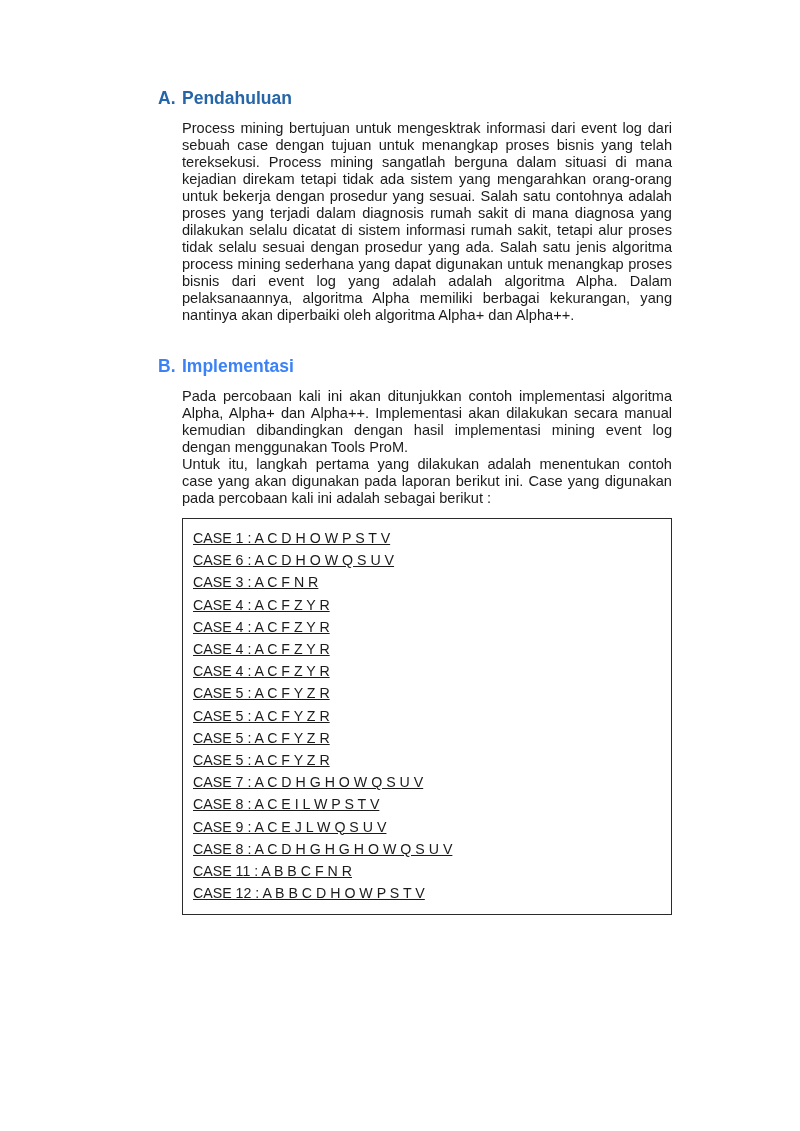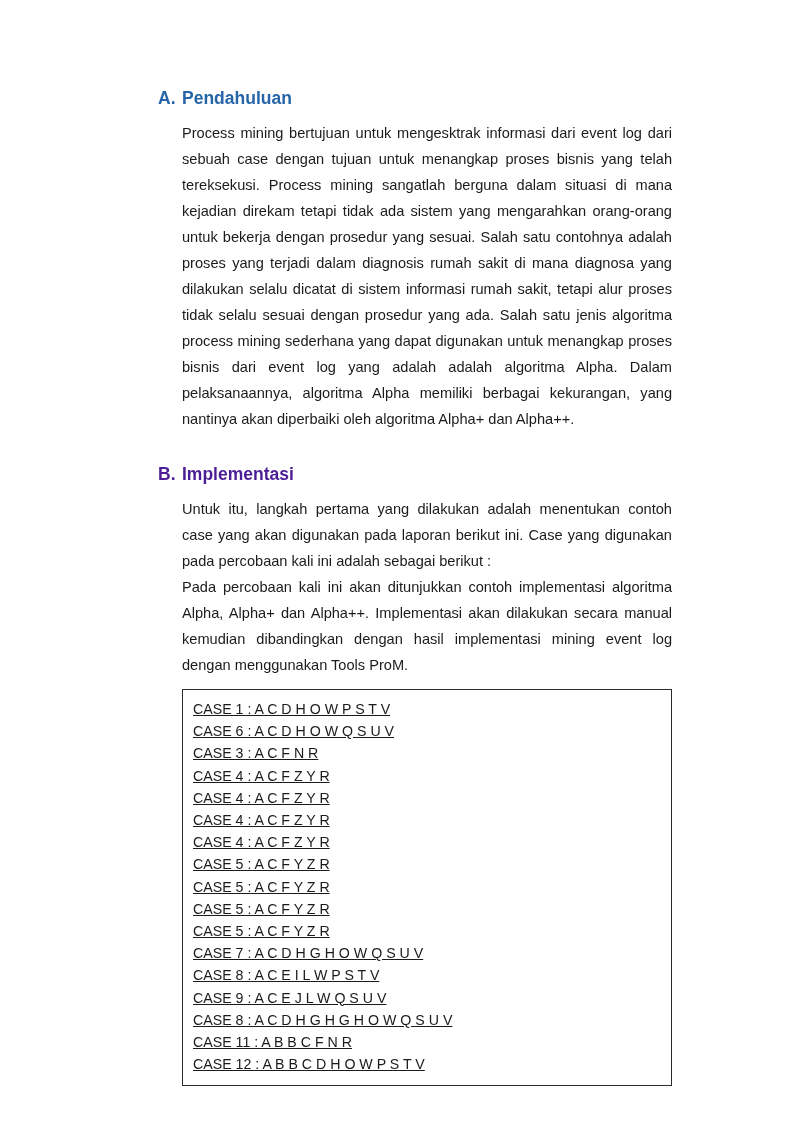--- a/index.html
+++ b/index.html
@@ -27,21 +27,21 @@
   }
   h1.doc-heading .hnum {
     display: inline-block;
     width: 24px;
   }
   .doc-heading-b {
     margin-top: 32px !important;
   }
   p.body-para {
     font-size: 14.6px;
-    line-height: 26px;
+    line-height: 17px;
     text-align: justify;
     margin: 0;
   }
   .case-box {
     box-sizing: border-box;
     width: 100%;
     border: 1px solid #2b2b2b;
     margin-top: 11px;
     padding: 8px 10px 10px 10px;
     text-decoration: underline;
@@ -61,25 +61,25 @@
 <div class="page">
 
   <section>
     <h1 class="doc-heading" style="color: rgb(37, 101, 168);">
       <span class="hnum">A.</span><span>Pendahuluan</span>
     </h1>
     <p class="body-para">Process mining bertujuan untuk mengesktrak informasi dari event log dari sebuah case dengan tujuan untuk menangkap proses bisnis yang telah tereksekusi. Process mining sangatlah berguna dalam situasi di mana kejadian direkam tetapi tidak ada sistem yang mengarahkan orang-orang untuk bekerja dengan prosedur yang sesuai. Salah satu contohnya adalah proses yang terjadi dalam diagnosis rumah sakit di mana diagnosa yang dilakukan selalu dicatat di sistem informasi rumah sakit, tetapi alur proses tidak selalu sesuai dengan prosedur yang ada. Salah satu jenis algoritma process mining sederhana yang dapat digunakan untuk menangkap proses bisnis dari event log yang adalah adalah algoritma Alpha. Dalam pelaksanaannya, algoritma Alpha memiliki berbagai kekurangan, yang nantinya akan diperbaiki oleh algoritma Alpha+ dan Alpha++.</p>
   </section>
 
   <section>
-    <h1 class="doc-heading doc-heading-b" style="color: #4c1d95;">
+    <h1 class="doc-heading doc-heading-b" style="color: #3b82f6;">
       <span class="hnum">B.</span><span>Implementasi</span>
     </h1>
+    <p class="body-para">Pada percobaan kali ini akan ditunjukkan contoh implementasi algoritma Alpha, Alpha+ dan Alpha++. Implementasi akan dilakukan secara manual kemudian dibandingkan dengan hasil implementasi mining event log dengan menggunakan Tools ProM.</p>
     <p class="body-para">Untuk itu, langkah pertama yang dilakukan adalah menentukan contoh case yang akan digunakan pada laporan berikut ini. Case yang digunakan pada percobaan kali ini adalah sebagai berikut :</p>
-    <p class="body-para">Pada percobaan kali ini akan ditunjukkan contoh implementasi algoritma Alpha, Alpha+ dan Alpha++. Implementasi akan dilakukan secara manual kemudian dibandingkan dengan hasil implementasi mining event log dengan menggunakan Tools ProM.</p>
 
     <div class="case-box">
         <div class="case-line">CASE 1 : A C D H O W P S T V</div>
         <div class="case-line">CASE 6 : A C D H O W Q S U V</div>
         <div class="case-line">CASE 3 : A C F N R</div>
         <div class="case-line">CASE 4 : A C F Z Y R</div>
         <div class="case-line">CASE 4 : A C F Z Y R</div>
         <div class="case-line">CASE 4 : A C F Z Y R</div>
         <div class="case-line">CASE 4 : A C F Z Y R</div>
         <div class="case-line">CASE 5 : A C F Y Z R</div>

